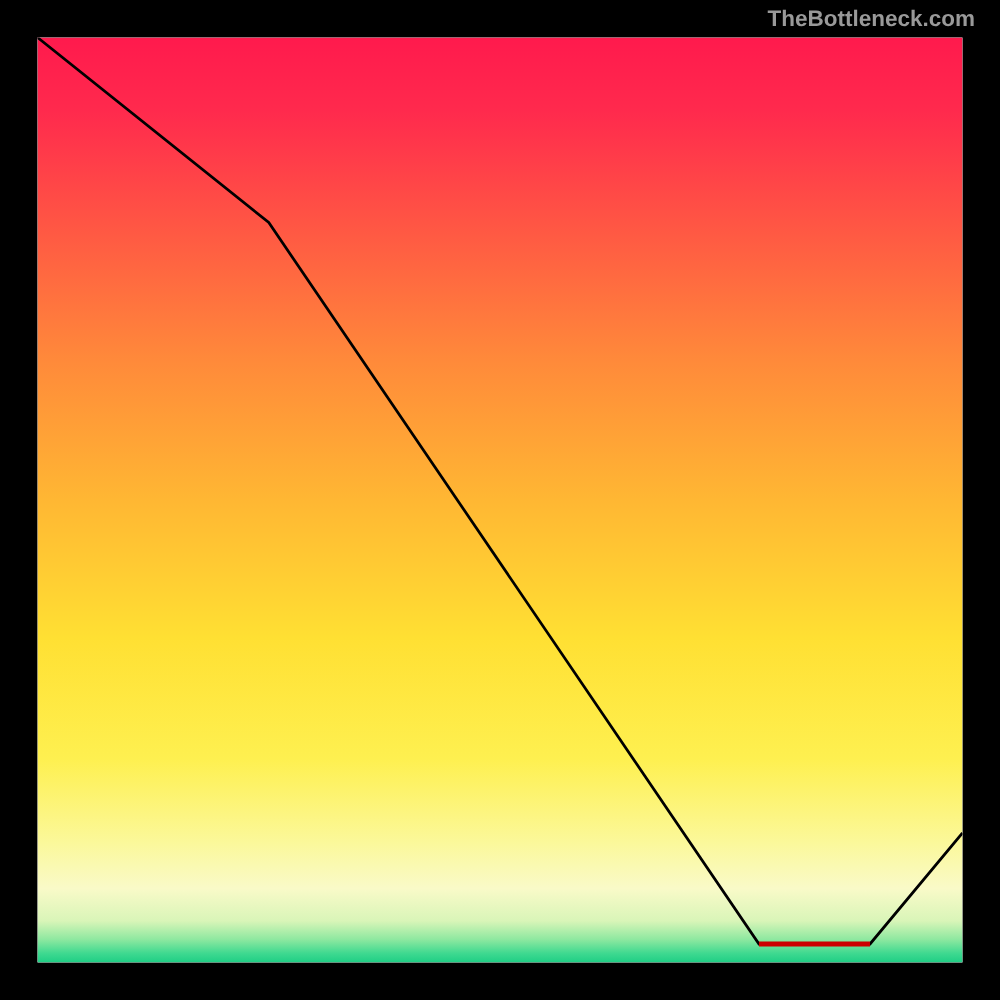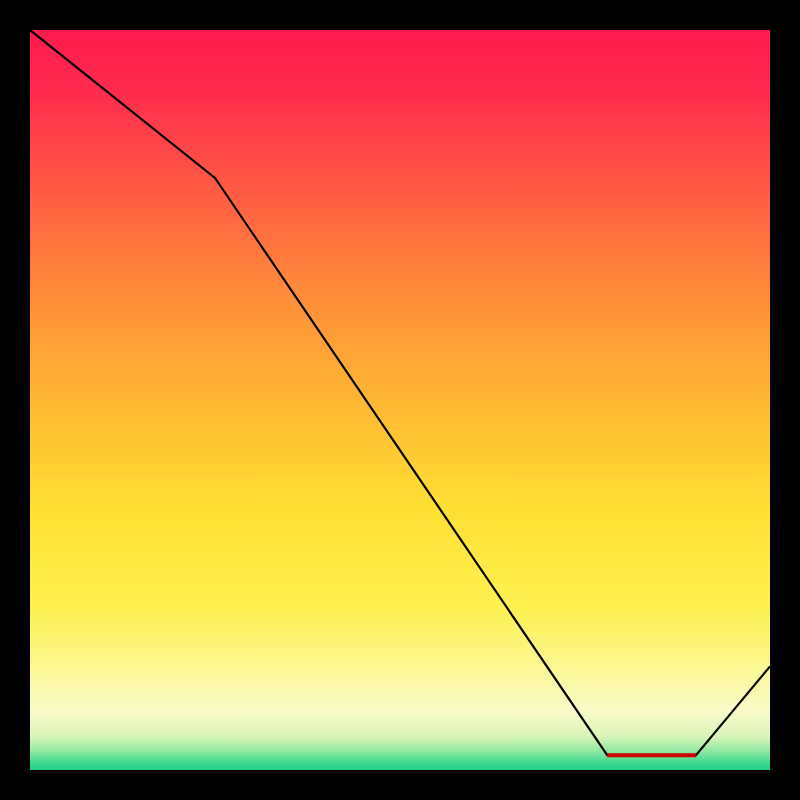--- a/index.html
+++ b/index.html
@@ -55,20 +55,21 @@
     font-size: 9px;
     font-weight: bold;
     z-index: 6;
   }
 </style>
 </head>
 <body>
 
 <div class="container">
 
+  <div class="watermark">TheBottleneck.com</div>
 
   <div class="plot-area">
     <svg class="gradient-bg" viewBox="0 0 740 740" preserveAspectRatio="none">
       <defs>
         <linearGradient id="bg-grad" x1="0" y1="0" x2="0" y2="1">
             <stop offset="0%" stop-color="#ff1a4d"></stop>
             <stop offset="8%" stop-color="#ff2a4d"></stop>
             <stop offset="20%" stop-color="#ff5544"></stop>
             <stop offset="35%" stop-color="#ff8a3a"></stop>
             <stop offset="50%" stop-color="#ffb733"></stop>

